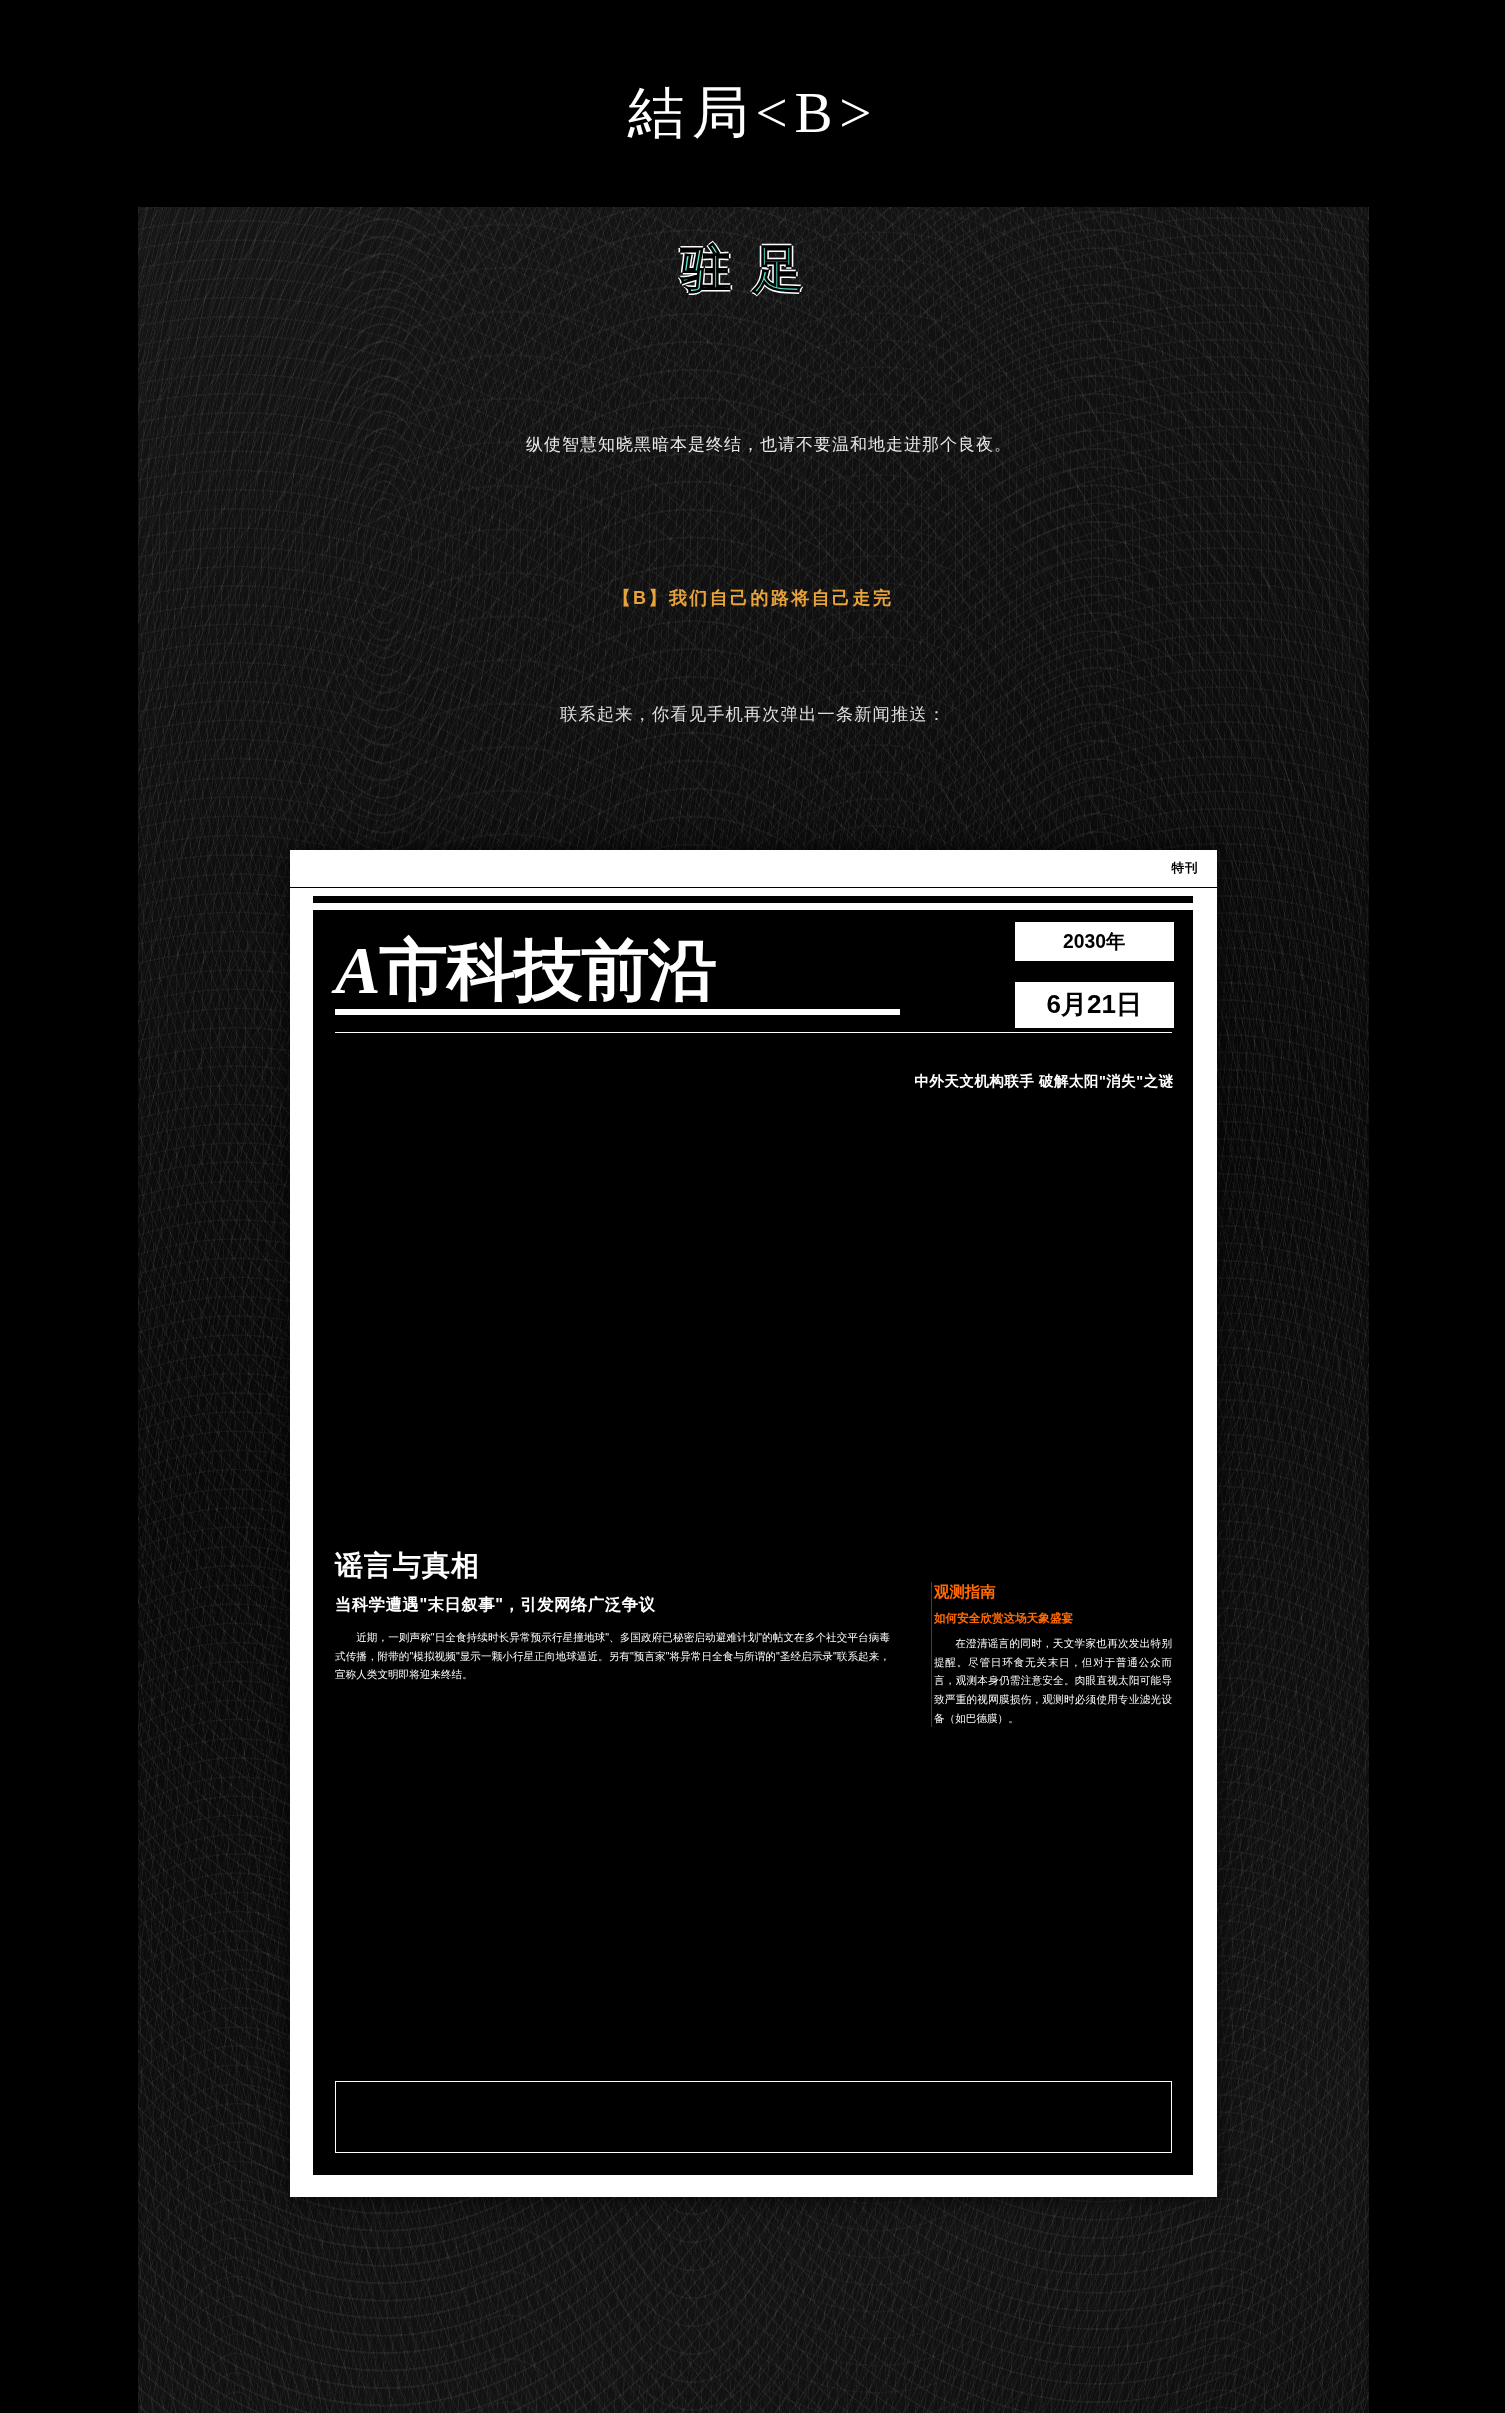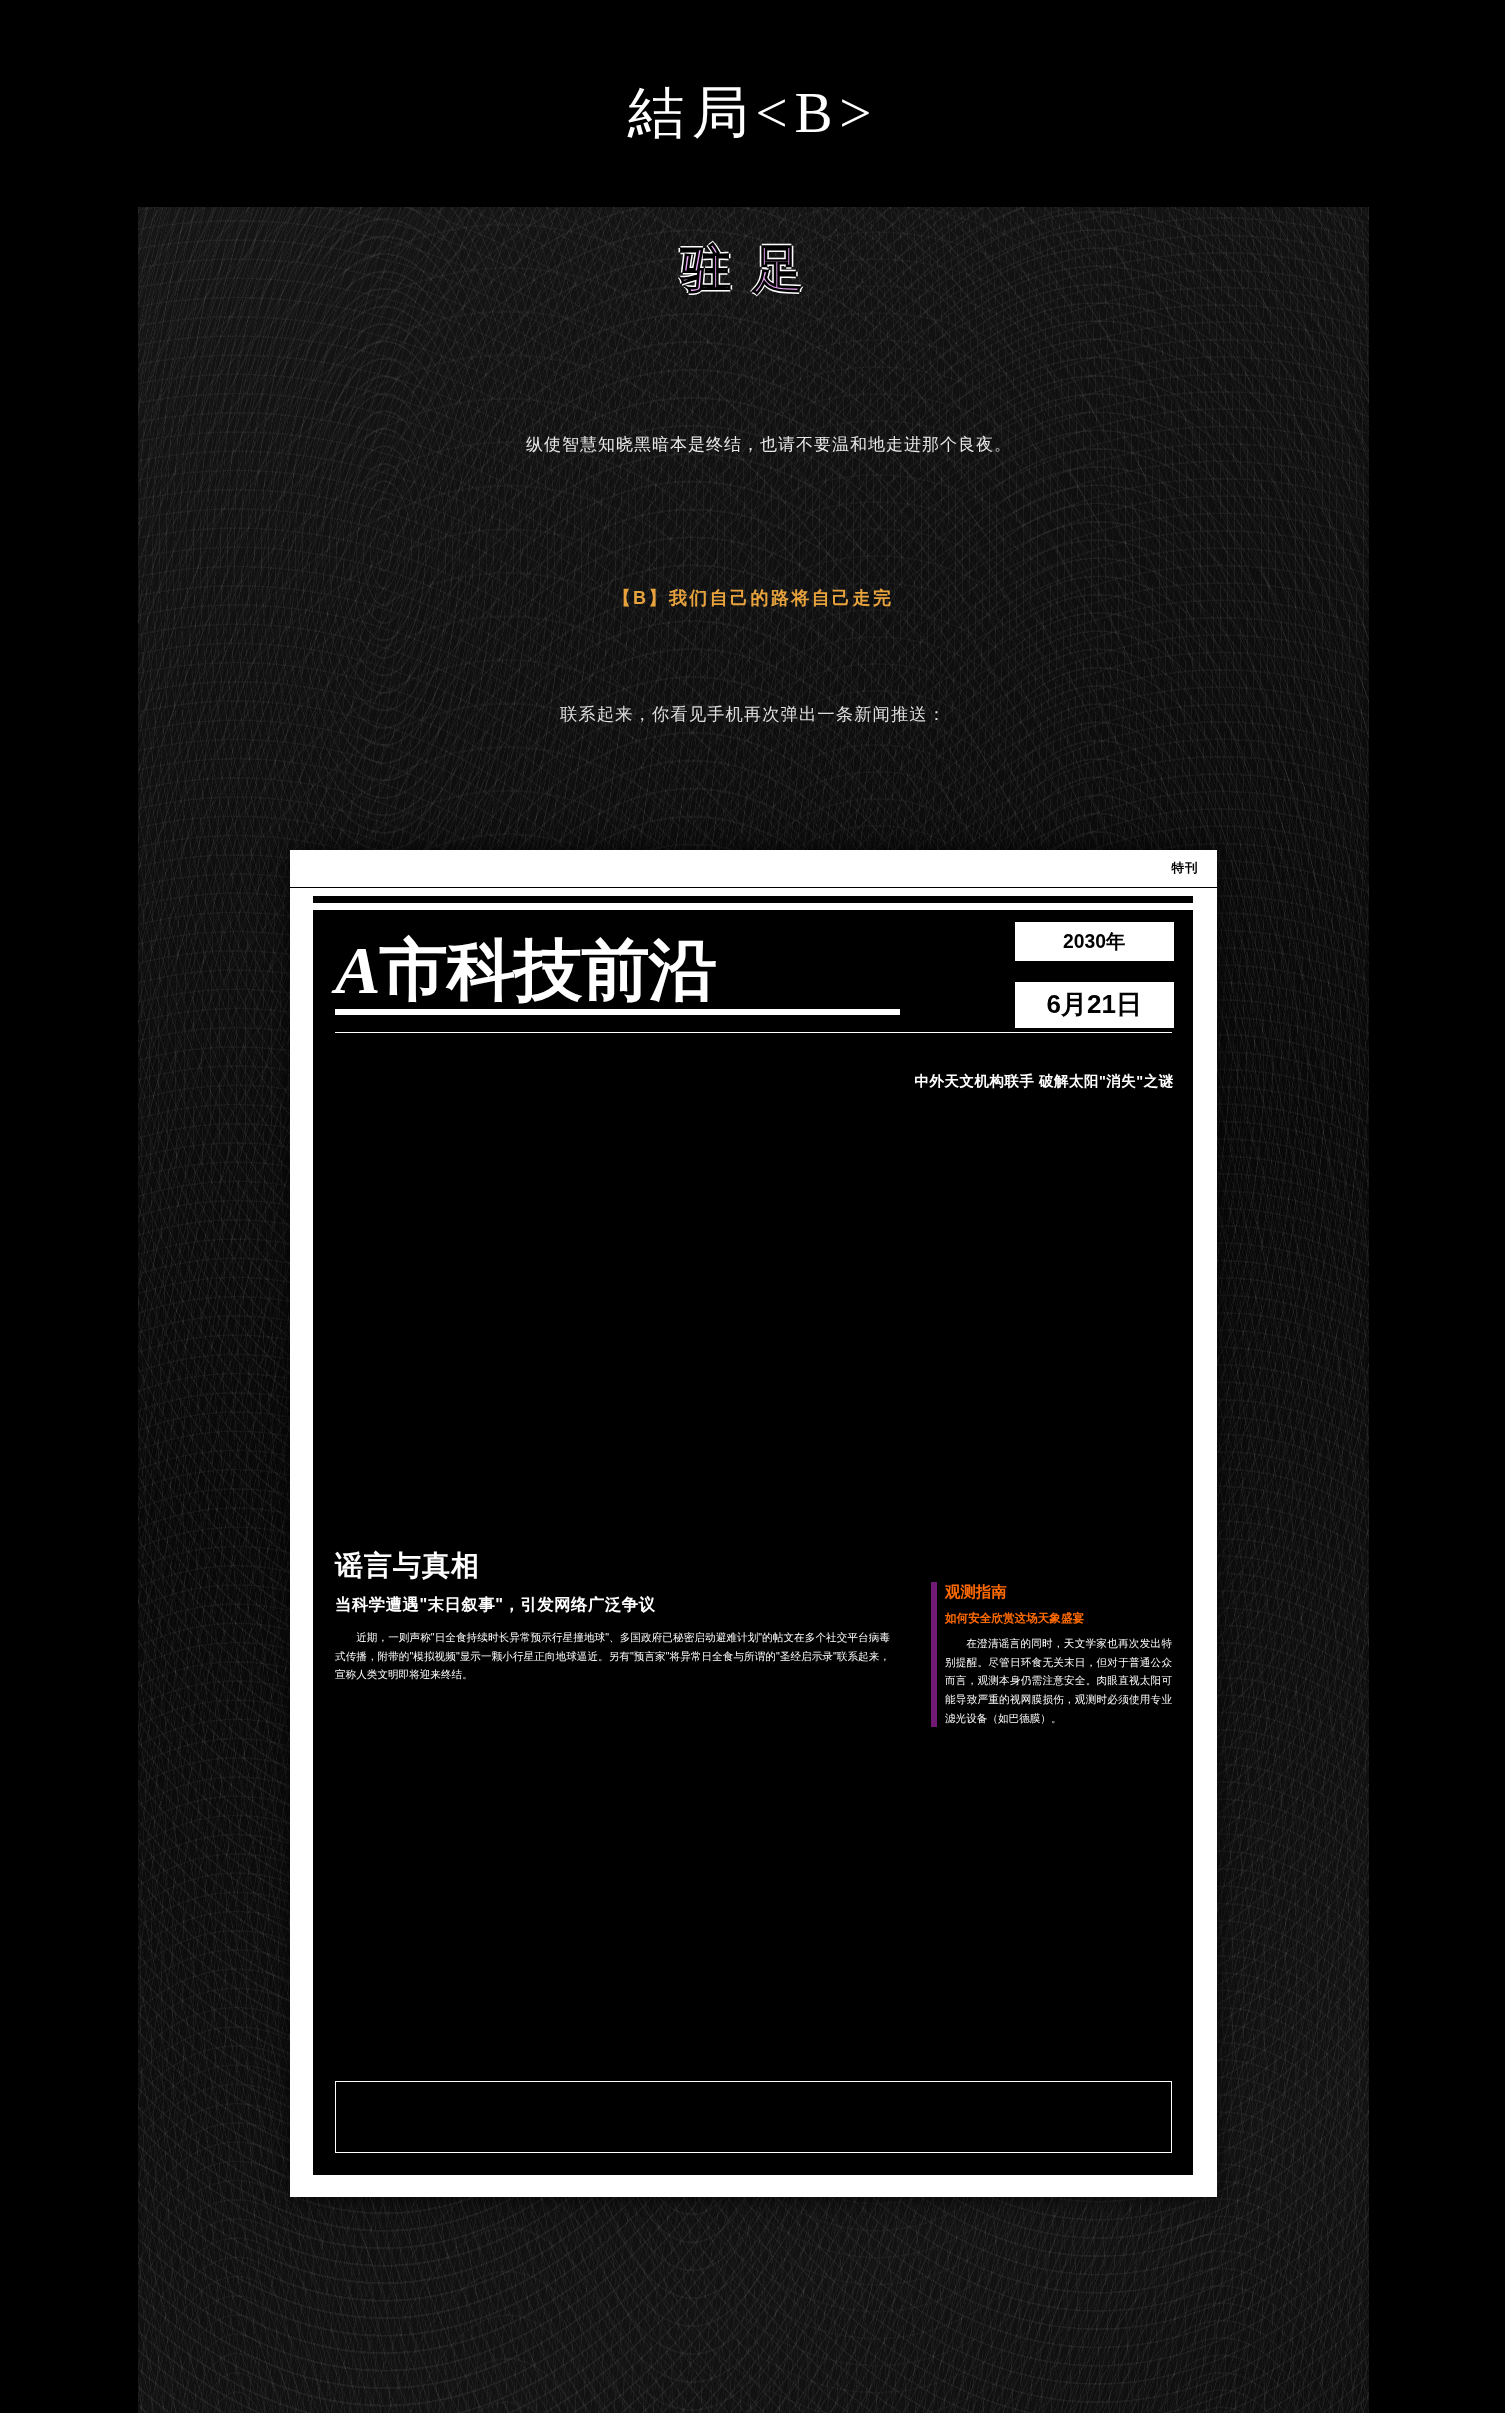--- a/index.html
+++ b/index.html
@@ -64,21 +64,21 @@
     white-space: nowrap;
   }
 
   
   .pixel-heading {
     position: absolute;
     left: 0;
     top: 236px;
     width: 100%;
     text-align: center;
-    color: #f0abfc;
+    color: #5eead4;
     font-family: "DejaVu Sans Mono", monospace;
     font-size: 50px;
     letter-spacing: 22px;
     font-weight: 700;
     text-shadow:
       1.9px 0 0 #ffffff, -1.9px 0 0 #ffffff,
       0 1.9px 0 #ffffff, 0 -1.9px 0 #ffffff;
     -webkit-text-stroke: 1px #000;
   }
 
@@ -340,22 +340,22 @@
     line-height: 1.75;
     margin: 0 0 9.7px 0;
     text-align: justify;
     text-indent: 2em;
   }
   .np-col-right {
     position: absolute;
     right: 0;
     top: 35px;
     width: 241px;
-    border-left: 6px solid #701a75;
-    padding-left: 8px;
+    border-left: 1px solid #701a75;
+    padding-left: 2px;
     box-sizing: border-box;
   }
   .np-col-right h4 {
     color: #ff6a00;
     font-size: 15.4px;
     margin: 0 0 7.7px 0;
     font-weight: 700;
   }
   .np-col-right h5 {
     color: #ff6a00;

